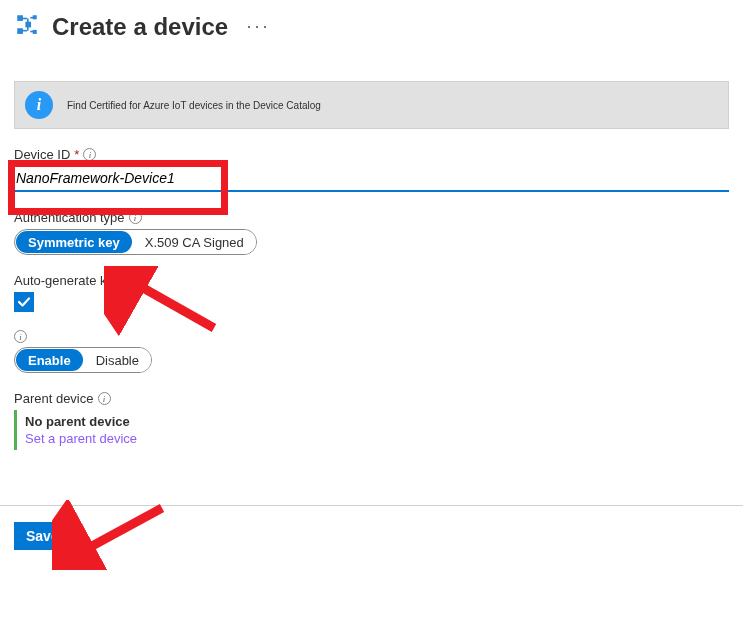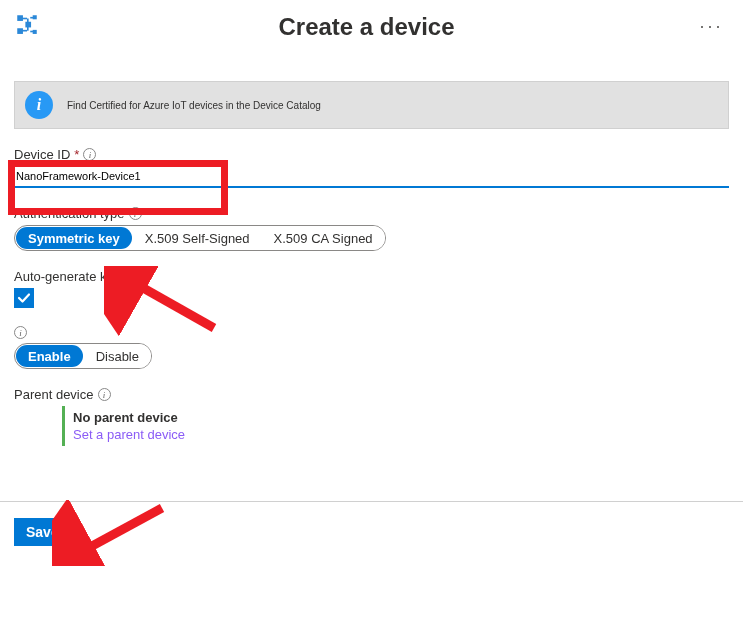--- a/index.html
+++ b/index.html
@@ -7,21 +7,21 @@
     margin: 0; padding: 0;
     font-family: "Segoe UI", Arial, sans-serif;
     font-size: 13px;
     color: #323130;
     background: #fff;
     width: 743px;
   }
   .page { padding: 12px 14px 20px 14px; position: relative; }
 
   
-  .title-row { display: flex; align-items: center; gap: 12px; margin-bottom: 40px; justify-content: space-between; }
+  .title-row { display: flex; align-items: center; gap: 12px; margin-bottom: 40px; }
   .title-icon svg { width: 26px; height: 26px; }
   .page-title { font-size: 24px; font-weight: 600; margin: 0; }
   .more-dots { color: #605e5c; font-size: 18px; letter-spacing: 2px; cursor: pointer; padding: 0 6px; }
 
   
   .info-banner {
     display: flex; align-items: center;
     background: #e1e1e1;
     border: 1px solid #d0d0d0;
     margin-bottom: 18px;
@@ -47,23 +47,24 @@
     width: 13px; height: 13px; border: 1px solid #888; border-radius: 50%;
     display: inline-flex; align-items: center; justify-content: center;
     font-family: Georgia, serif; font-style: italic; font-size: 9px; color: #666;
     cursor: default;
   }
   .text-input {
     width: 100%;
     border: none;
     border-bottom: 2px solid #0078d4;
     padding: 4px 2px;
-    font-size: 11px;
+    font-size: 14px;
     outline: none;
     background: transparent;
+    font-style: italic;
   }
 
   
   .pill-group {
     display: inline-flex; align-items: center;
     border: 1px solid #8a8886;
     border-radius: 16px;
     overflow: hidden;
     height: 26px;
   }
@@ -89,21 +90,21 @@
   
   .checkbox {
     width: 20px; height: 20px;
     background: #0078d4;
     display: flex; align-items: center; justify-content: center;
     cursor: pointer;
   }
   .checkbox svg { stroke: #fff; }
 
   
-  .parent-box { border-left: 3px solid #54b054; padding: 4px 0 4px 8px; margin-left: 48px; }
+  .parent-box { border-left: 3px solid #54b054; padding: 4px 0 4px 8px; }
   .parent-none { font-weight: 700; margin-bottom: 2px; }
   .parent-link { color: #8b5cf6; cursor: pointer; font-size: 13px; }
 
   
   .footer-sep {
     position: absolute; left: 0; right: -14px; bottom: 58px;
     border: none; border-top: 1px solid #d0d0d0;
   }
   .save-btn {
     background: #0078d4; color: #fff;
@@ -170,21 +171,20 @@
   </div>
 
   
   <div class="field">
     <div class="field-label">
       <span>Authentication type</span>
       <span class="hint-icon">i</span>
     </div>
     <div class="pill-group">
       <button class="pill selected">Symmetric key</button>
-      <button class="pill">X.509 Self-Signed</button>
       <button class="pill">X.509 CA Signed</button>
     </div>
   </div>
 
   
   <div class="field">
     <div class="field-label">
       <span>Auto-generate keys</span>
       <span class="hint-icon">i</span>
     </div>

